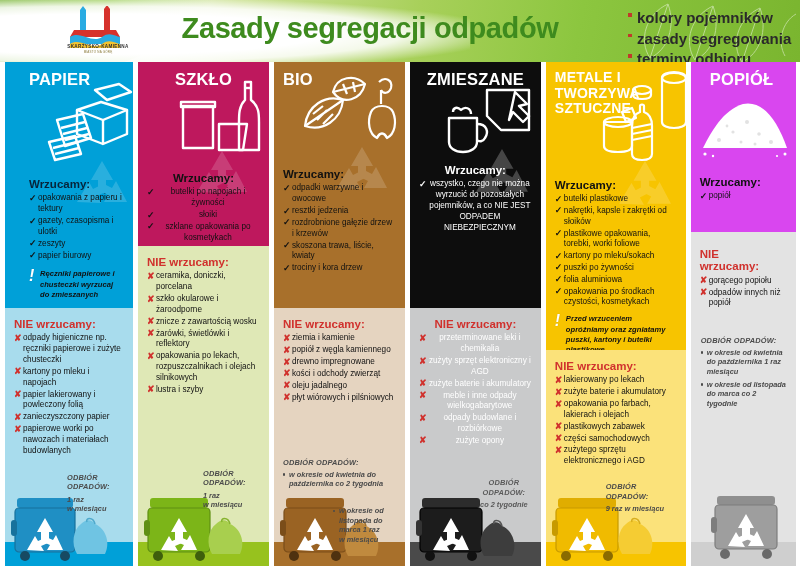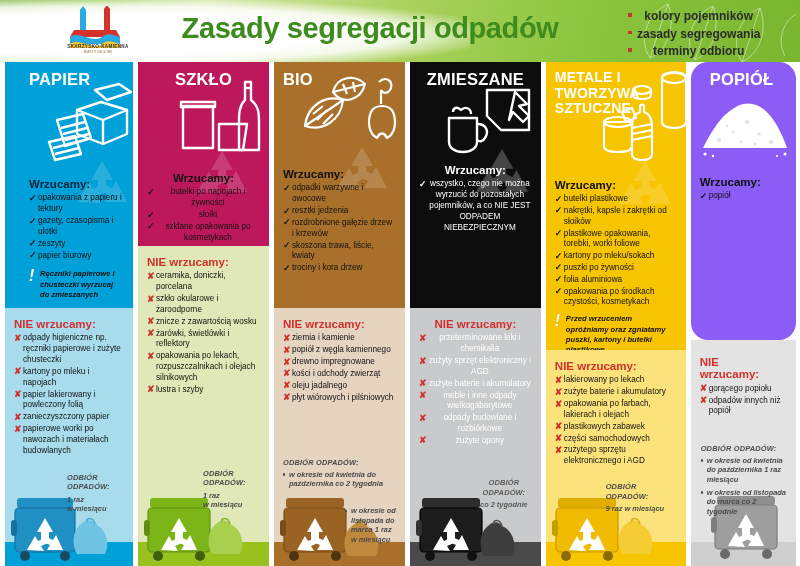--- a/index.html
+++ b/index.html
@@ -39,22 +39,22 @@
     font-size: 3px; letter-spacing: .2px; color: #8a7a3a; text-align: center;
   }
 
   .main-title {
     position: absolute; left: 150px; top: 12px; width: 440px;
     font-size: 29px; font-weight: bold; color: #3e8b1e;
     letter-spacing: -.4px; text-align: center;
   }
   .header-bullets { position: absolute; left: 628px; top: 9px; }
   .header-bullets li {
-    list-style: none; font-size: 12px; color: #2a2a2a;
-    margin-bottom: 3.5px; padding-left: 9px; position: relative; font-weight: 600; text-align: center;
+    list-style: none; font-size: 15px; color: #2a2a2a;
+    margin-bottom: 3.5px; padding-left: 9px; position: relative; font-weight: 600;
   }
   .header-bullets li::before {
     content: ""; position: absolute; left: 0; top: 4px;
     width: 3.5px; height: 3.5px; background: #c0392b;
   }
 
   
   .columns { position: absolute; left: 0; top: 62px; width: 800px; height: 504px; display: flex; gap: 5px; padding: 0 4px 0 0; }
   .col { position: relative; height: 504px; overflow: hidden; display: flex; flex-direction: column; }
 
@@ -326,21 +326,21 @@
           <li><span class="mark no">✘</span><span>kości i odchody zwierząt</span></li>
           <li><span class="mark no">✘</span><span>oleju jadalnego</span></li>
           <li><span class="mark no">✘</span><span>płyt wiórowych i pilśniowych</span></li>
         </ul>
         <div class="odbior" style="left:9px;top:150px;width:112px;">
           <div class="ttl">ODBIÓR ODPADÓW:</div>
           <ul>
             <li>w okresie od kwietnia do października co 2 tygodnia</li>
           </ul>
         </div>
-        <div class="odbior" style="right:6px;top:196px;width:54px;">
+        <div class="odbior" style="right:18px;top:196px;width:54px;">
           <ul>
             <li>w okresie od listopada do marca 1 raz w miesiącu</li>
           </ul>
         </div>
         <div class="floor" style="background:#a8702b;"></div>
         <svg class="bin-art" style="left:4px;bottom:2px;width:112px;height:78px;" viewBox="0 0 112 78">
           <rect x="8" y="12" width="58" height="10" rx="3" fill="#9a6323"></rect>
           <rect x="6" y="22" width="62" height="44" rx="4" fill="#9a6323"></rect>
           <rect x="6" y="22" width="62" height="44" rx="4" fill="none" stroke="#7a4d19" stroke-width="1.2"></rect>
           <rect x="2" y="34" width="6" height="16" rx="3" fill="#7a4d19"></rect>
@@ -469,21 +469,21 @@
           <path d="M37 30 L45 44 L41 44 L41 52 L33 52 L33 44 L29 44 Z" fill="#fff"></path>
           <path d="M19 62 L27 48 L30 53 L37 50 L40 55 L33 58 L36 63 Z" fill="#fff"></path>
           <path d="M55 62 L39 62 L42 57 L35 54 L38 49 L45 52 L48 47 Z" fill="#fff"></path>
           <path d="M76 36 C68 42 66 56 72 66 L100 66 C106 54 100 40 90 36 C86 30 80 32 76 36 Z" fill="#f5cc33"></path>
           <path d="M82 34 C80 30 88 28 90 36" fill="none" stroke="#d8ae1e" stroke-width="1.6"></path>
         </svg>
       </div>
     </div>
 
     <div class="col grey" style="width:107px;">
-      <div class="col-top" style="background:#8b5cf6;height:278px;border-radius:17px;">
+      <div class="col-top" style="background:#d946ef;height:170px;">
         <div class="col-title" style="padding-left:10px;">POPIÓŁ</div>
         <svg class="hero-art" style="left:6px;top:30px;width:96px;height:66px;" viewBox="0 0 96 66">
           <path d="M6 56 C14 40 26 18 46 12 C66 8 80 28 90 56 Z" fill="#fff"></path>
           <g fill="#e2e2e2">
             <circle cx="22" cy="48" r="2"></circle>
               <circle cx="36" cy="40" r="1.6"></circle>
             <circle cx="50" cy="30" r="2"></circle>
               <circle cx="62" cy="42" r="1.8"></circle>
             <circle cx="74" cy="50" r="2"></circle>
               <circle cx="44" cy="50" r="1.5"></circle>

